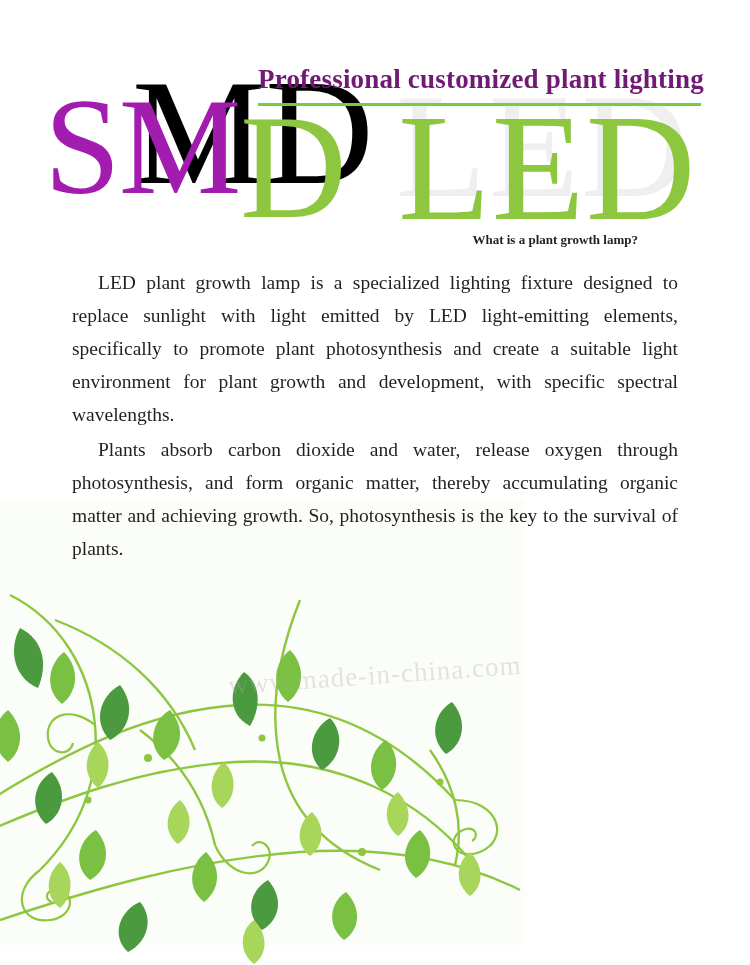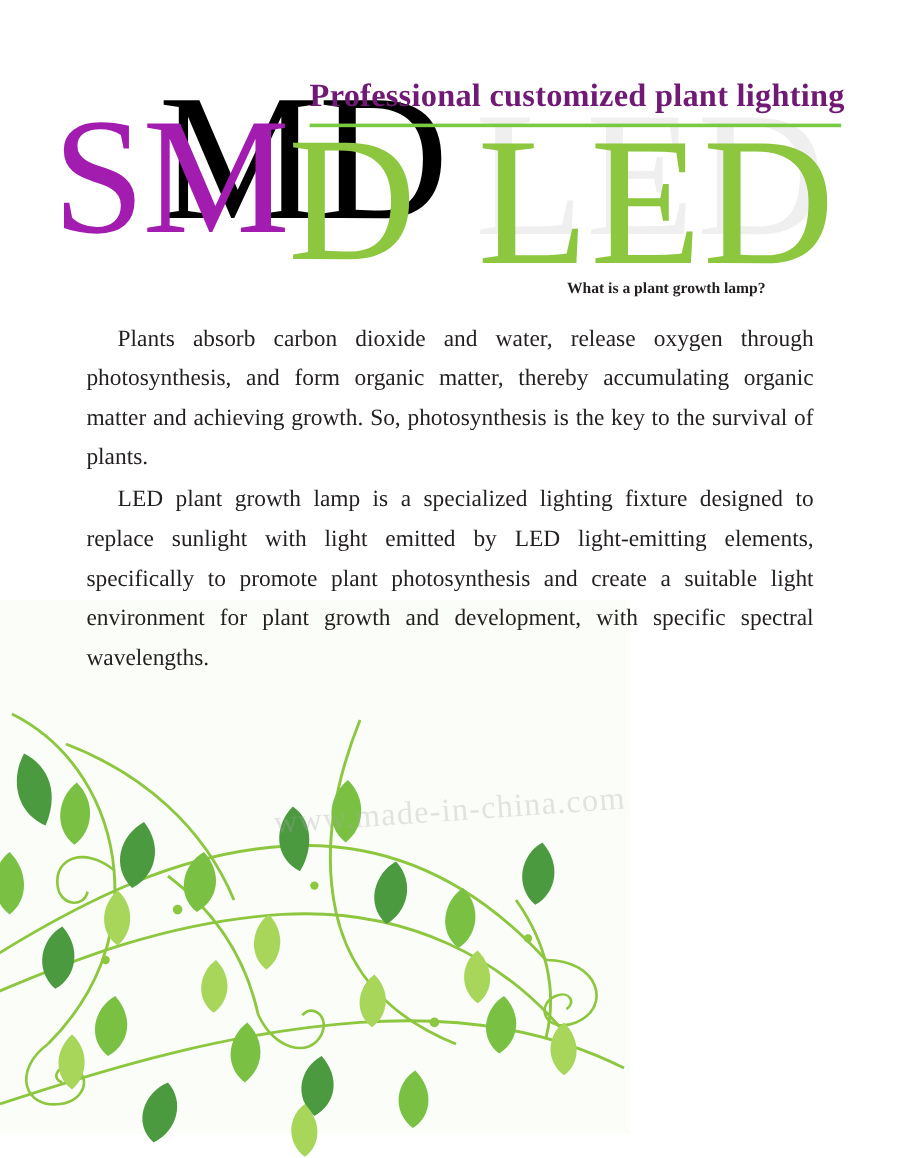--- a/index.html
+++ b/index.html
@@ -163,22 +163,22 @@
     <div class="wm-letter wm-d">D</div>
     <div class="wm-letter wm-led">LED</div>
   </div>
 
   <div class="tagline">Professional customized plant lighting</div>
   <div class="tagline-rule"></div>
 </div>
 
 <div class="content">
   <h2 class="section-title">What is a plant growth lamp?</h2>
+  <p class="para">LED plant growth lamp is a specialized lighting fixture designed to replace sunlight with light emitted by LED light-emitting elements, specifically to promote plant photosynthesis and create a suitable light environment for plant growth and development, with specific spectral wavelengths.</p>
   <p class="para">Plants absorb carbon dioxide and water, release oxygen through photosynthesis, and form organic matter, thereby accumulating organic matter and achieving growth. So, photosynthesis is the key to the survival of plants.</p>
-  <p class="para">LED plant growth lamp is a specialized lighting fixture designed to replace sunlight with light emitted by LED light-emitting elements, specifically to promote plant photosynthesis and create a suitable light environment for plant growth and development, with specific spectral wavelengths.</p>
 </div>
 
 <div class="vine-art">
   <svg width="540" height="465" viewBox="0 0 540 465" xmlns="http://www.w3.org/2000/svg">
     <rect x="0" y="0" width="525" height="445" fill="#fbfdf9"></rect>
 
     <g fill="none" stroke="#8dc63f" stroke-width="2.4">
       <path d="M-10,300 C70,250 150,210 240,205 C330,200 400,240 455,300"></path>
       <path d="M-10,330 C60,300 140,268 235,262 C340,256 420,300 470,360"></path>
       <path d="M0,420 C90,390 190,360 300,352 C390,346 460,360 520,390"></path>

